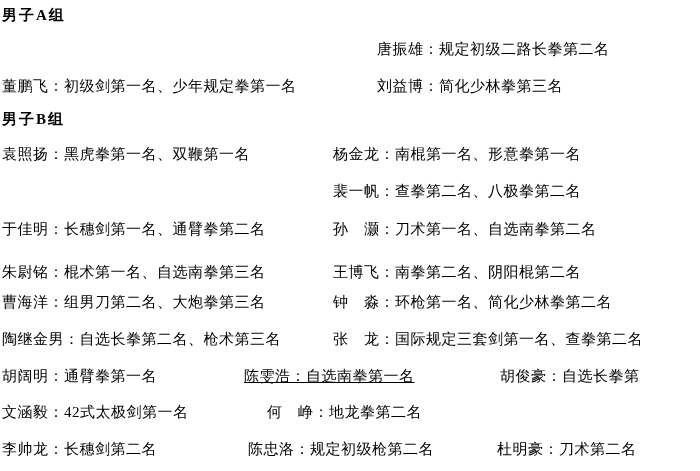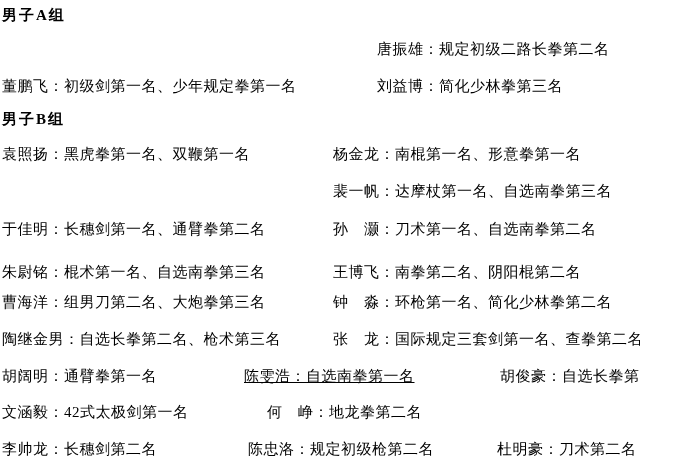--- a/index.html
+++ b/index.html
@@ -80,21 +80,21 @@
   <div class="row r3">
     <span class="cell c1 heading">男子B组</span>
   </div>
 
   <div class="row r4">
     <span class="cell c1">袁照扬：黑虎拳第一名、双鞭第一名</span>
     <span class="cell b2">杨金龙：南棍第一名、形意拳第一名</span>
   </div>
 
   <div class="row r5">
-    <span class="cell b2">裴一帆：达摩杖第一名、自选南拳第三名</span>
+    <span class="cell b2">裴一帆：查拳第二名、八极拳第二名</span>
   </div>
 
   <div class="row r6">
     <span class="cell c1">于佳明：长穗剑第一名、通臂拳第二名</span>
     <span class="cell b2">孙　灏：刀术第一名、自选南拳第二名</span>
   </div>
 
   <div class="row r7">
     <span class="cell c1">朱尉铭：棍术第一名、自选南拳第三名</span>
     <span class="cell b2">王博飞：南拳第二名、阴阳棍第二名</span>

